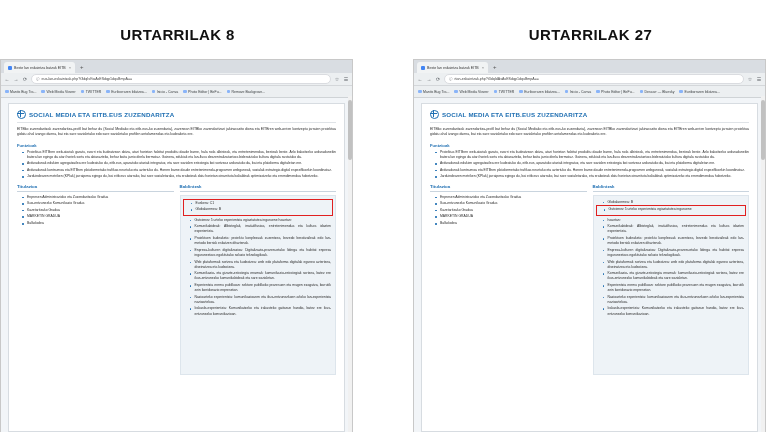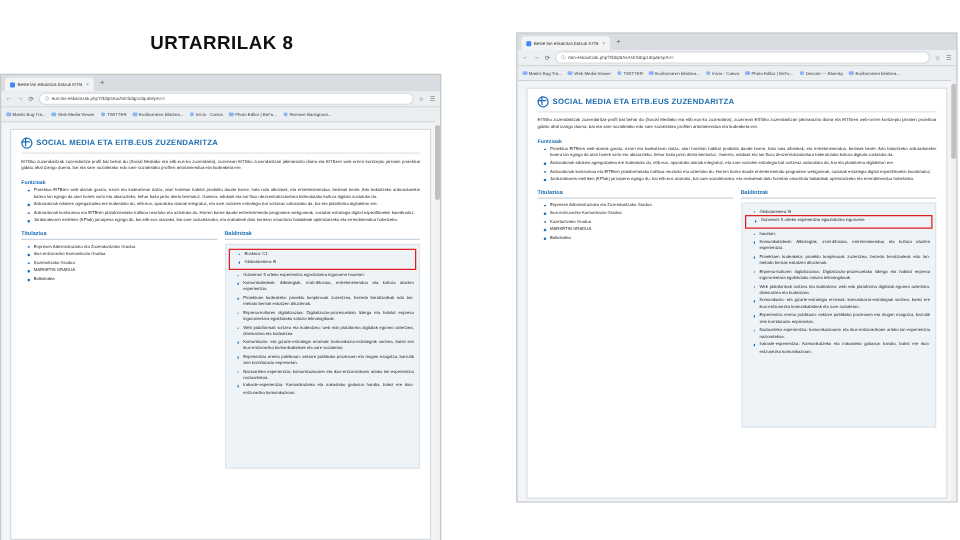--- a/index.html
+++ b/index.html
@@ -381,20 +381,21 @@
           </div>
         </div>
 
         <div class="scrollbar">
           <div class="scrollthumb"></div>
         </div>
       </div>
     </div>
 
     <div class="panel">
+      <div class="panel-title">URTARRILAK 27</div>
       <div class="browser">
 
         <div class="tabstrip">
           <div class="tab">
             <span class="favicon"></span>
             <span>Beste lan eskaintza batzuk EITB</span>
             <span class="xmark">×</span>
           </div>
           <div class="tab-plus">+</div>
         </div>

